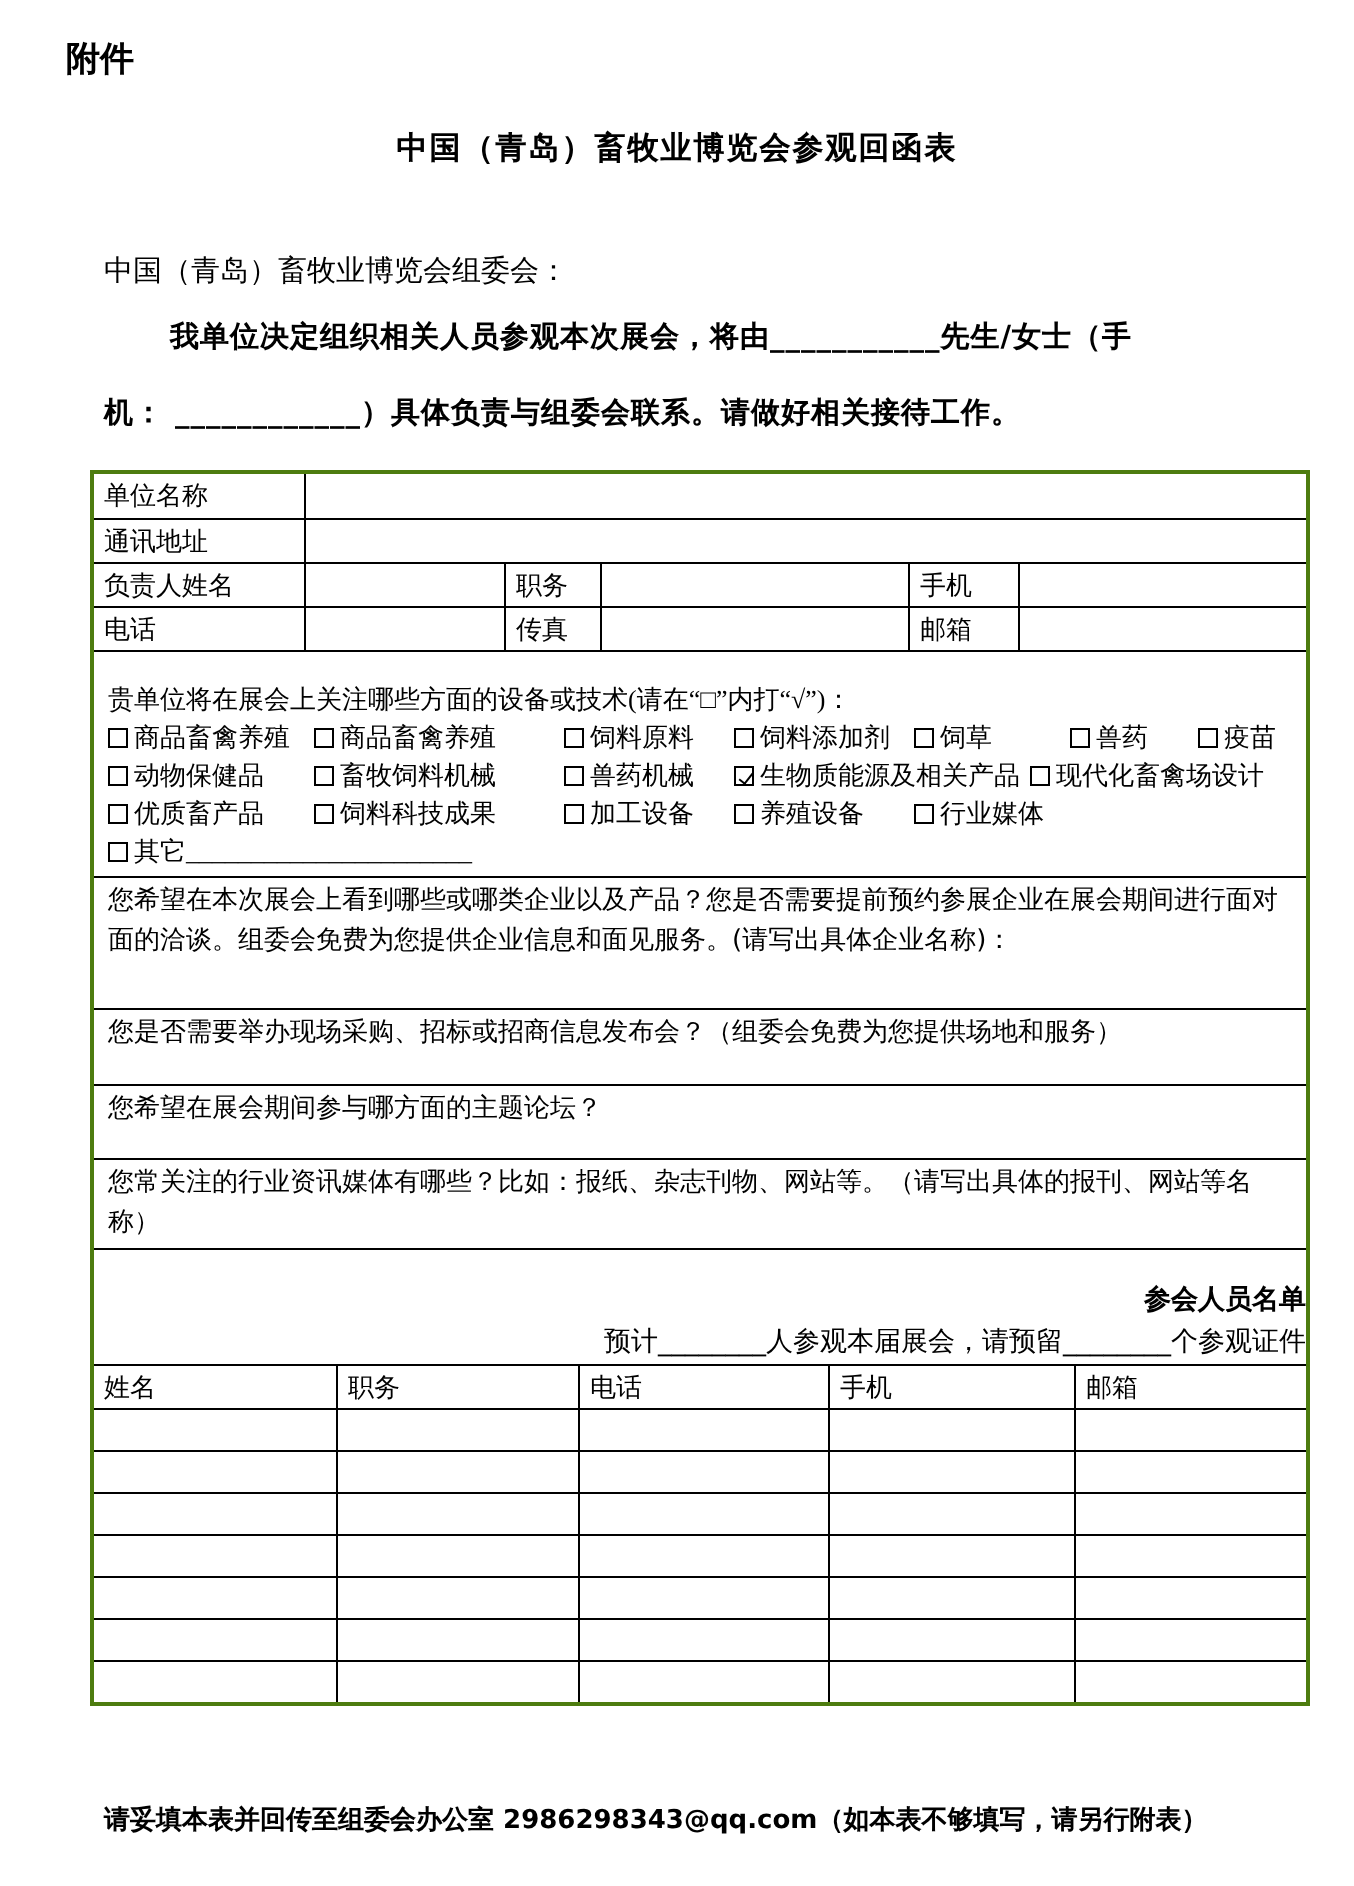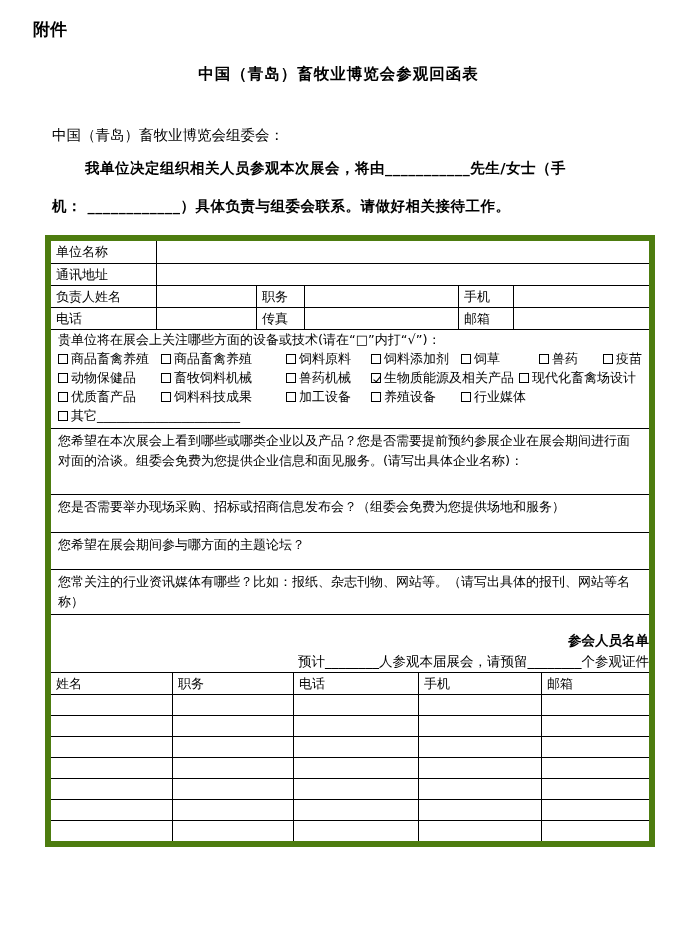--- a/index.html
+++ b/index.html
@@ -12,36 +12,36 @@
     color:#000;
     overflow:hidden;
   }
   .attachment { position:absolute; left:33px; top:18px; font-size:17px; font-weight:bold; }
   .doc-title { position:absolute; left:0; right:0; top:64px; text-align:center; font-size:15.5px; font-weight:bold; letter-spacing:1px; }
   .salutation { position:absolute; left:52px; top:126px; font-size:14.5px; font-weight:normal; }
   .body-line { position:absolute; font-size:14.5px; font-weight:bold; letter-spacing:0.5px; white-space:nowrap; }
   .body-line.l1 { left:85px; top:159px; }
   .body-line.l2 { left:52px; top:197px; }
 
-  .form-table { position:absolute; left:45px; top:235px; width:610px; border:6px solid #4d7c0f; }
+  .form-table { position:absolute; left:45px; top:235px; width:610px; border:2px solid #4d7c0f; }
   .frow { display:flex; border-top:1px solid #000; font-size:13px; }
   .form-table > .frow:first-child { border-top:none; }
   .fcell { padding:0 5px; display:flex; align-items:center; overflow:hidden; }
   .fcell + .fcell { border-left:1px solid #000; }
   .lbl { width:105px; flex:none; }
   .val { flex:1; }
   .r-basic { min-height:22px; }
   .r-contact { min-height:22px; }
   .r-contact .c2 { width:100px; flex:none; }
   .r-contact .c3 { width:48px; flex:none; }
   .r-contact .c4 { width:154px; flex:none; }
   .r-contact .c5 { width:55px; flex:none; }
   .r-contact .c6 { flex:1; }
 
-  .r-focus { display:block; min-height:96px; padding:0 7px 3px 7px; }
+  .r-focus { display:block; min-height:96px; padding:14px 7px 3px 7px;font-family:Liberation Serif, serif; }
   .focus-header { line-height:19px; }
   .cb-line { display:flex; line-height:19px; }
   .cbi { flex:none; white-space:nowrap; }
   .cbi.last { flex:1; }
   .wA{width:103px;} .wB{width:125px;} .wC{width:85px;} .wD{width:90px;} .wE{width:78px;} .wF{width:64px;} .wG{width:148px;}
   .box { display:inline-block; width:10px; height:10px; border:1px solid #000; margin-right:3px; vertical-align:-1px; position:relative; background:#fff; }
   .box.checked::after {
     content:""; position:absolute; left:2.5px; top:0.5px; width:3px; height:6px;
     border-right:1.5px solid #000; border-bottom:1.5px solid #000; transform:rotate(38deg);
   }
@@ -202,14 +202,15 @@
     <div class="frow p-row">
       <div class="fcell pc1"></div>
       <div class="fcell pc2"></div>
       <div class="fcell pc3"></div>
       <div class="fcell pc4"></div>
       <div class="fcell pc5"></div>
     </div>
 
   </div>
 
+  <div class="doc-footer">请妥填本表并回传至组委会办公室 2986298343@qq.com（如本表不够填写，请另行附表）</div>
 
 </div>
 
 </body></html>

